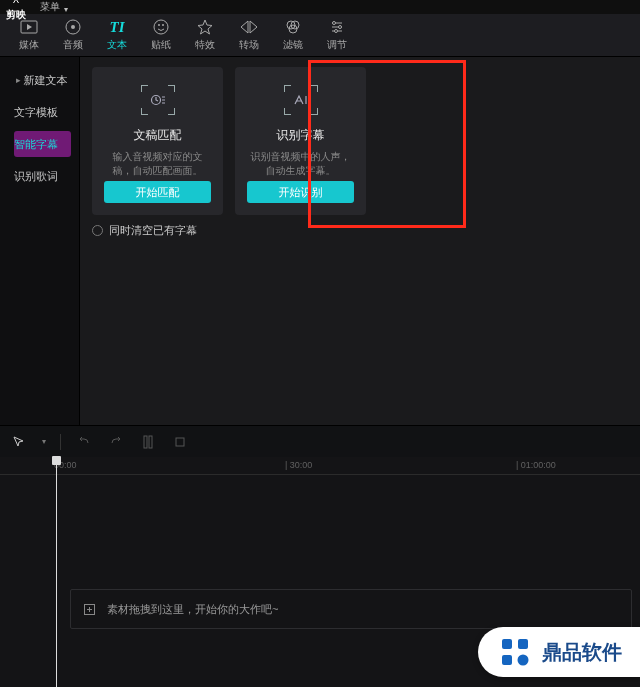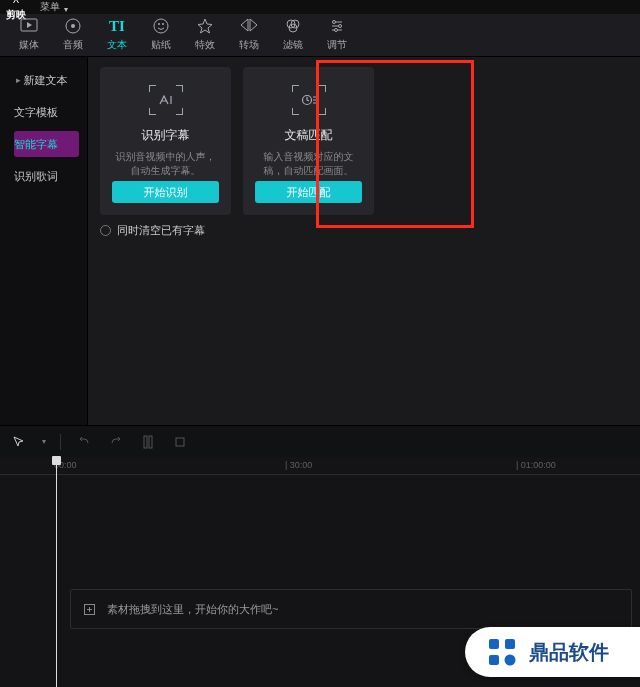--- a/index.html
+++ b/index.html
@@ -30,27 +30,27 @@
     .tabs {
       height: 43px;
       display: flex;
       align-items: center;
       padding: 0 10px;
       gap: 6px;
       border-bottom: 1px solid #000;
       background: #1d1d21;
     }
     .tab { width: 38px; display: flex; flex-direction: column; align-items: center; gap: 2px; font-size: 10px; color: #a8a8a8; cursor: pointer;}
-    .tab-icon { height: 18px; display:flex; align-items:flex-start; justify-content:center;}
+    .tab-icon { height: 18px; display:flex; align-items:center; justify-content:center;font-style:italic;}
     .tab.active { color: #16dcdc; }
 
     
     .mainrow { display: flex; height: 368px; }
     .sidebar {
-      width: 88px;
+      width: 80px;
       background: #0f0f11;
       padding: 10px 0 0 4px;
       border-right: 1px solid #000;
     }
     .side-item {
       height: 26px;
       margin: 0 8px 6px 10px;
       display: flex;
       align-items: center;
       justify-content: flex-start;
@@ -140,21 +140,21 @@
       height:40px; border:1px solid #2d2d30; border-radius:2px;
       display:flex; align-items:center; padding-left:12px; gap:12px;
       font-size:11px; color:#9a9a9a;font-family:Liberation Mono, monospace;
     }
     .plus{width:12px;height:12px;display:flex;align-items:center;justify-content:center;}
 
     
     .watermark{
       position:absolute; right:0; bottom:10px;
       background:#fff; border-radius:26px 0 0 26px;
-      padding:8px 31px 8px 20px;
+      padding:8px 18px 8px 20px;
       display:flex; align-items:center; gap:10px;
       box-shadow:0 2px 6px rgba(0,0,0,.3);
     }
     .wm-text{font-size:20px;color:#1a4a8a;font-weight:600;}
   </style>
 </head>
 <body>
 
 <div class="menubar">
   <div class="logo">
@@ -255,44 +255,44 @@
     <div class="side-item active">
         <span>智能字幕</span>
       </div>
     <div class="side-item">
         <span>识别歌词</span>
       </div>
   </div>
 
   <div class="content">
     <div class="cards">
-      <div class="card">
-        <div class="card-icon corners">
-            <span></span>
-          <svg width="16" height="14" viewBox="0 0 16 14">
-              <path d="M2 11L6 3l4 8M3.5 8h5M13 3v8" stroke="#aab" fill="none" stroke-width="1.2"></path>
-            </svg>
-        </div>
-        <div class="card-title">识别字幕</div>
-        <div class="card-desc">识别音视频中的人声，自动生成字幕。</div>
-        <button class="card-btn">开始识别</button>
-      </div>
-
       <div class="card">
         <div class="card-icon corners">
             <span></span>
           <svg width="18" height="14" viewBox="0 0 18 14">
               <circle cx="7" cy="7" r="4.5" fill="none" stroke="#aab" stroke-width="1.2"></circle>
               <path d="M7 4v3l2 1M13 4h3M13 7h3M13 10h3" stroke="#aab" stroke-width="1.2" fill="none"></path>
             </svg>
         </div>
         <div class="card-title">文稿匹配</div>
         <div class="card-desc">输入音视频对应的文稿，自动匹配画面。</div>
         <button class="card-btn">开始匹配</button>
       </div>
+
+      <div class="card">
+        <div class="card-icon corners">
+            <span></span>
+          <svg width="16" height="14" viewBox="0 0 16 14">
+              <path d="M2 11L6 3l4 8M3.5 8h5M13 3v8" stroke="#aab" fill="none" stroke-width="1.2"></path>
+            </svg>
+        </div>
+        <div class="card-title">识别字幕</div>
+        <div class="card-desc">识别音视频中的人声，自动生成字幕。</div>
+        <button class="card-btn">开始识别</button>
+      </div>
     </div>
 
     <div class="highlight"></div>
 
     <div class="clear-sub">
       <span class="cb"></span>
       <span>同时清空已有字幕</span>
     </div>
   </div>
 </div>

